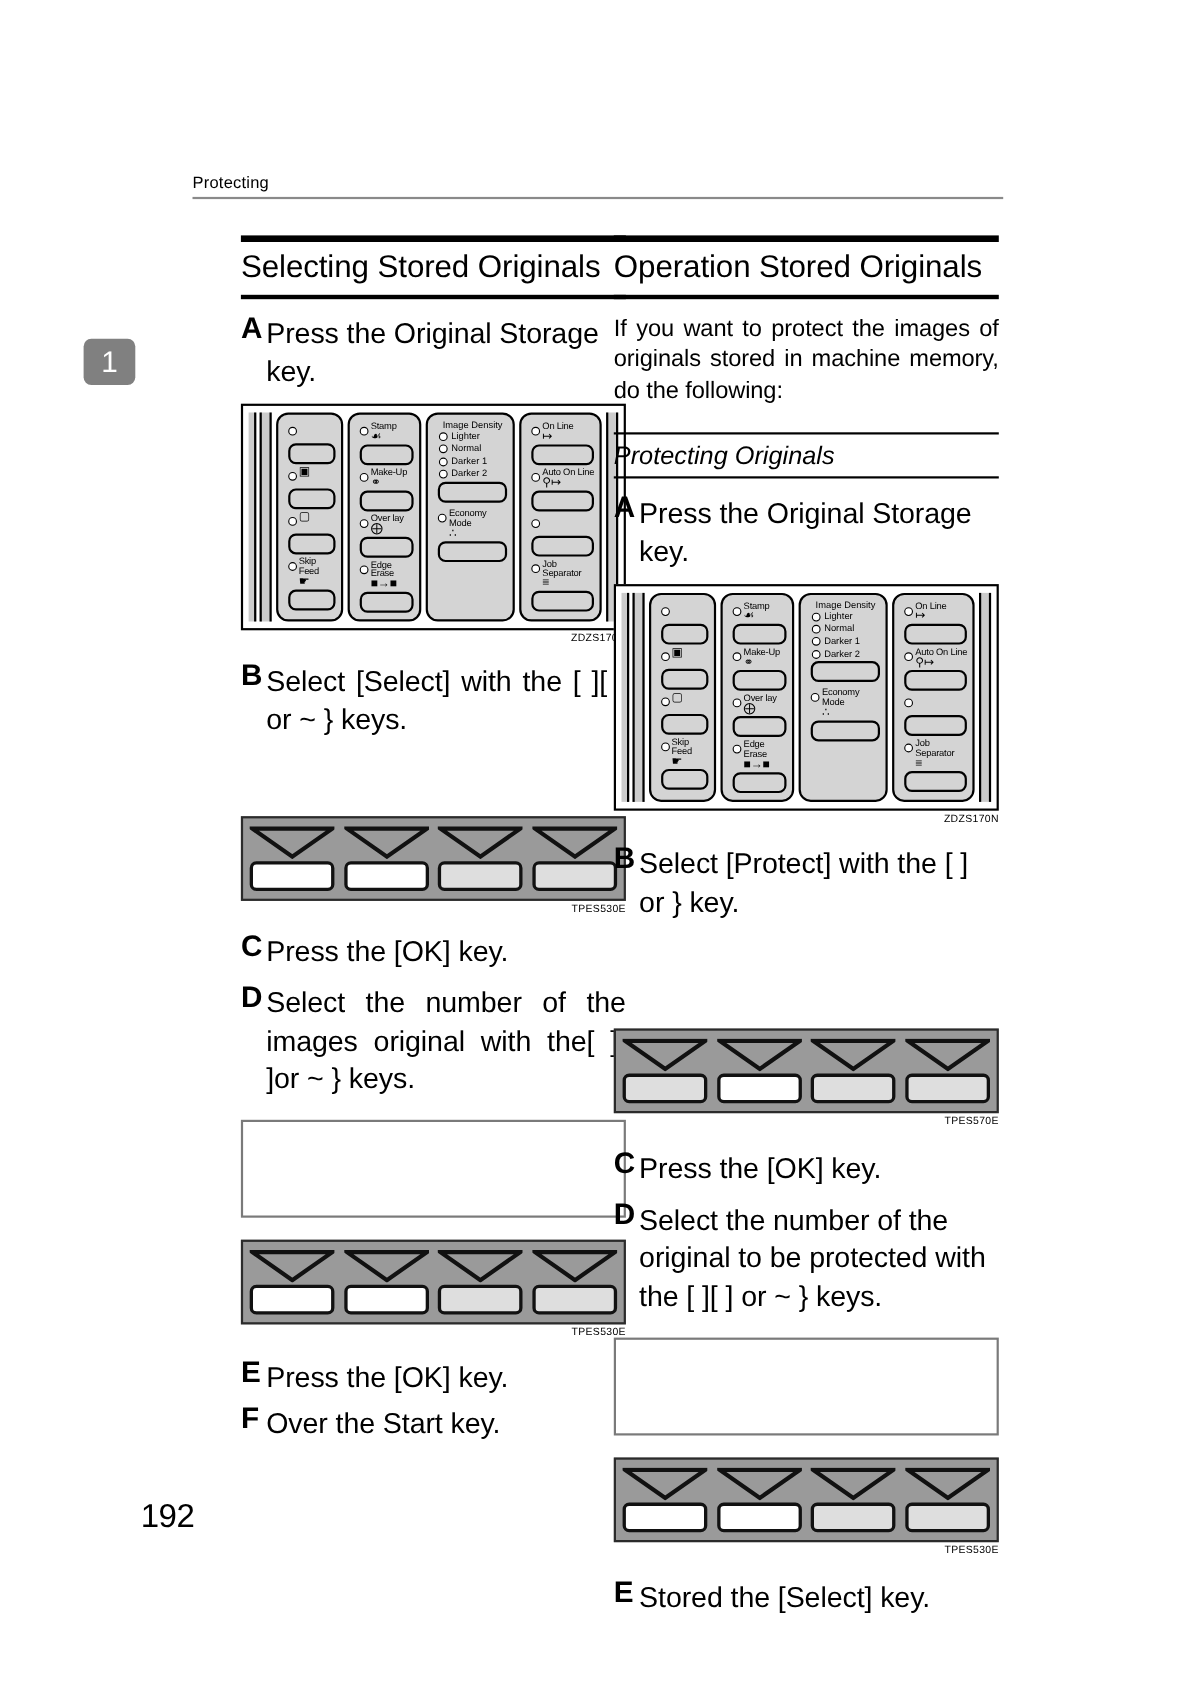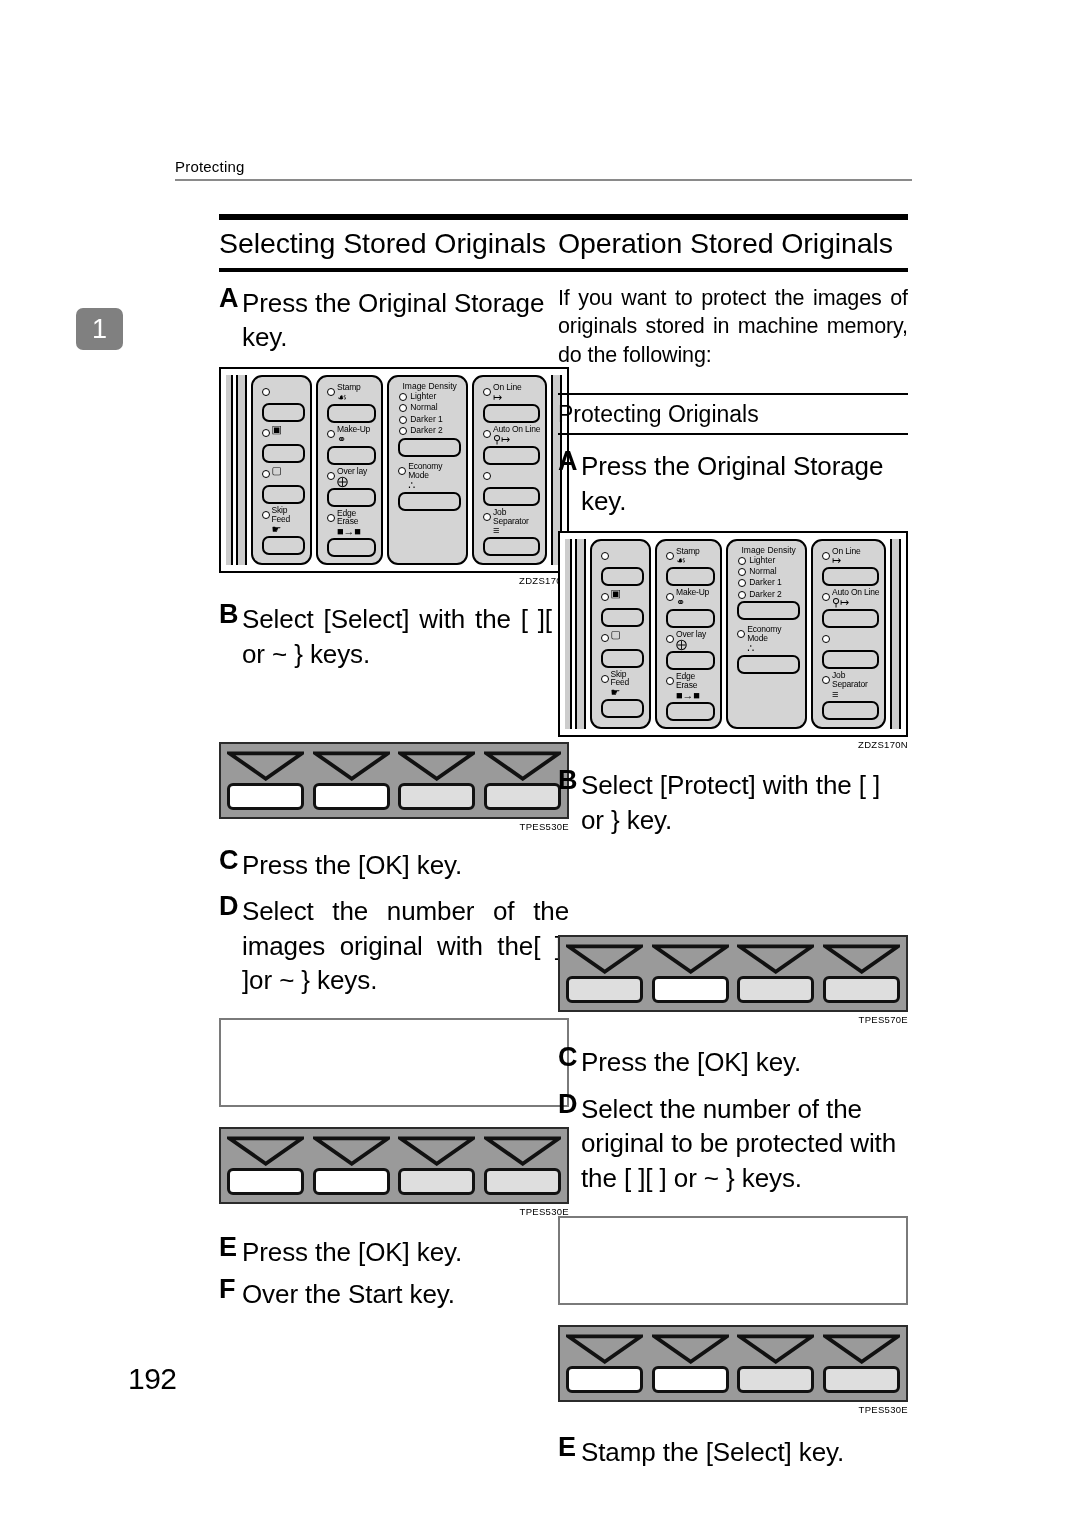--- a/index.html
+++ b/index.html
@@ -85,20 +85,21 @@
     margin-top: 12px;
     letter-spacing: -.1px;
   }
 
   
   .sub-head-wrap { margin-top: 24px; }
   .sub-rule { height: 2px; background: #000000; }
   .sub-title {
     font-size: 23px;
     padding: 6px 0 5px 0;
+    font-style: italic;
   }
 
   
   .step {
     display: flex;
     margin-top: 14px;
     align-items: flex-start;
   }
   .step-letter {
     font-size: 27px;
@@ -771,18 +772,18 @@
             </svg>
           </div>
         <div class="sk-btn gray"></div>
       </div>
     </div>
     <div class="fig-code">TPES530E</div>
   </div>
 
   <div class="step" style="margin-top:20px;">
     <div class="step-letter">E</div>
-    <div class="step-text">Stamp the [Select] key.</div>
+    <div class="step-text">Stored the [Select] key.</div>
   </div>
 
 </div>
 
 <div id="page-number">192</div>
 
 </body></html>

